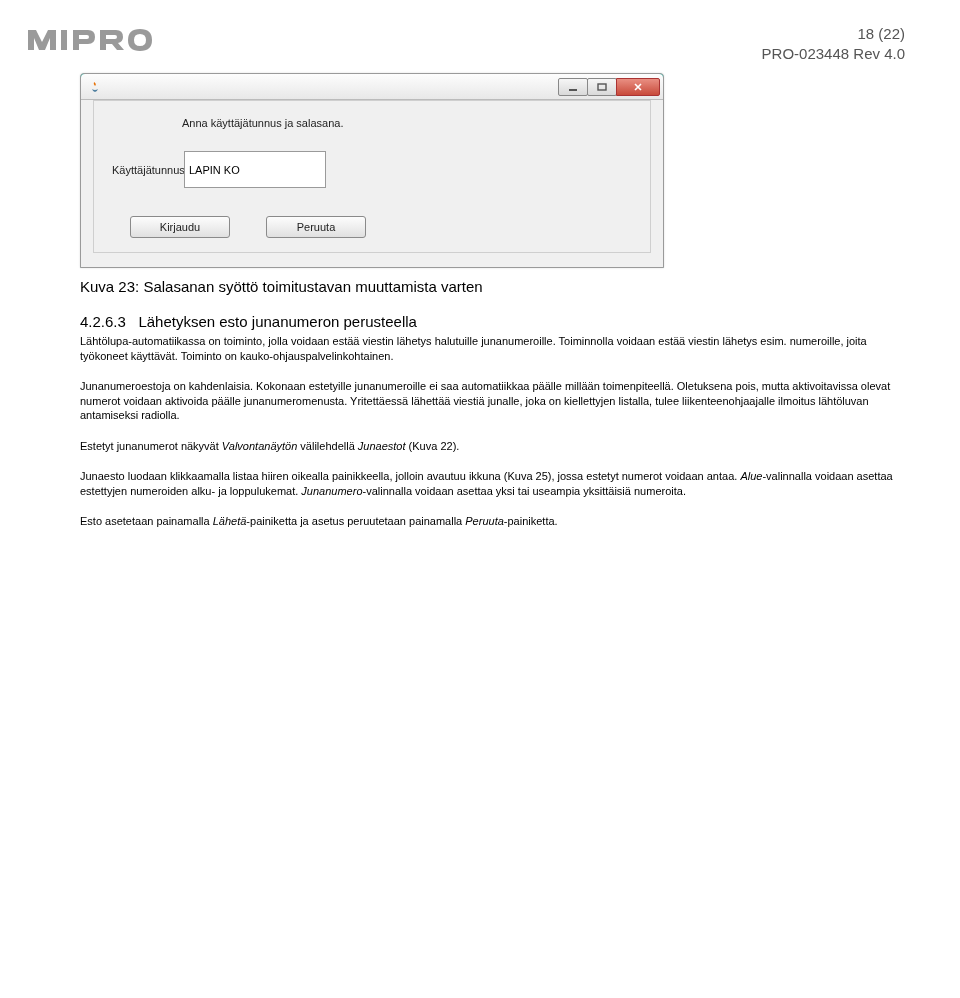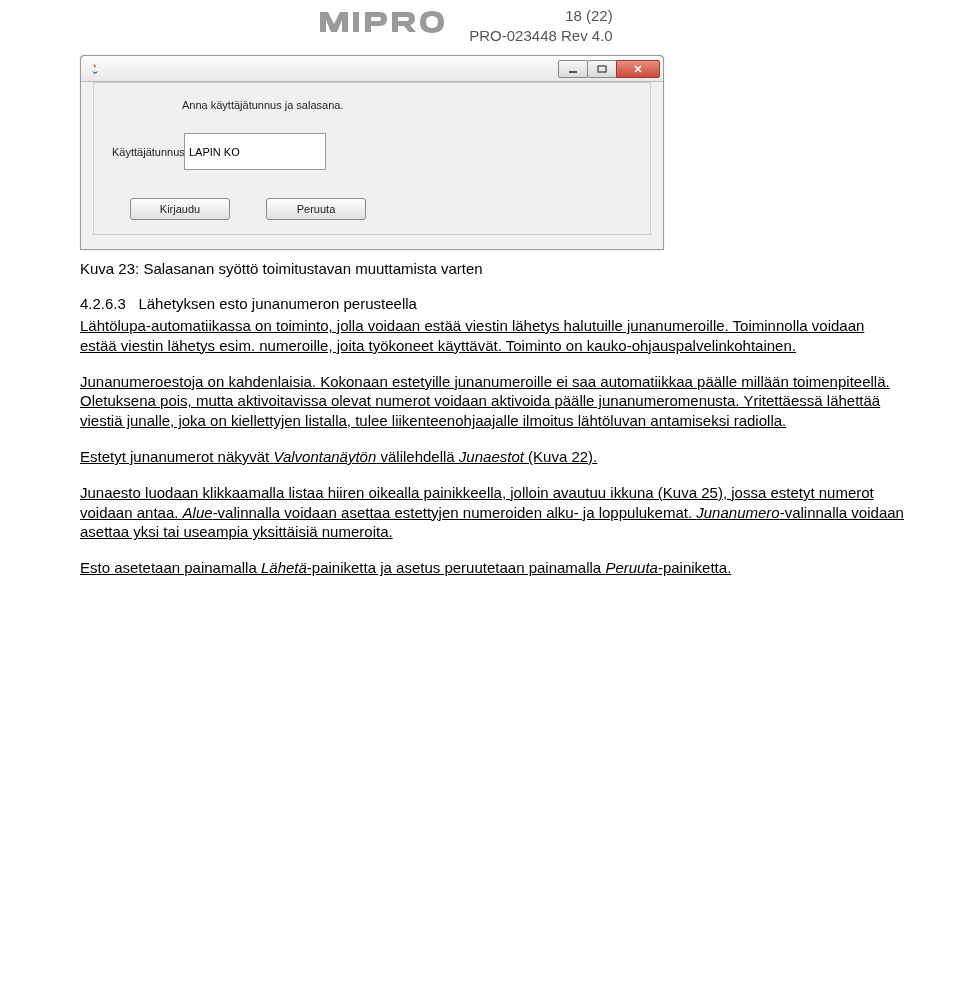--- a/index.html
+++ b/index.html
@@ -6,23 +6,23 @@
   body {
     font-family: Arial, Helvetica, sans-serif;
     background: #fff;
     color: #000;
     width: 960px;
     height: 998px;
     position: relative;
   }
   .header {
     display: flex;
-    justify-content: center;
+    justify-content: space-between;
     align-items: flex-start;
-    padding: 6px 55px 6px 28px;
+    padding: 24px 55px 6px 28px;
     gap: 21px;
   }
   .logo {
     display: flex;
     align-items: center;
     gap: 0;
     height: 30px;
   }
   .logo svg { display: block; }
   .header-right {
@@ -133,24 +133,23 @@
   }
   .caption {
     font-size: 15px;
     margin: 6px 0 18px 0;
   }
   .section-heading {
     font-size: 15px;
     margin: 0 0 4px 0;
   }
   .body-text {
-    font-size: 15px;
+    font-size: 11px;
     line-height: 1.32;
     margin-bottom: 16px;
-    text-decoration: underline;
   }
   .italic { font-style: italic; }
 </style>
 </head>
 <body>
 
 <div class="header">
   <div class="logo">
     <svg width="128" height="26" viewBox="0 0 128 26">
       <g fill="#9a9a9a">

